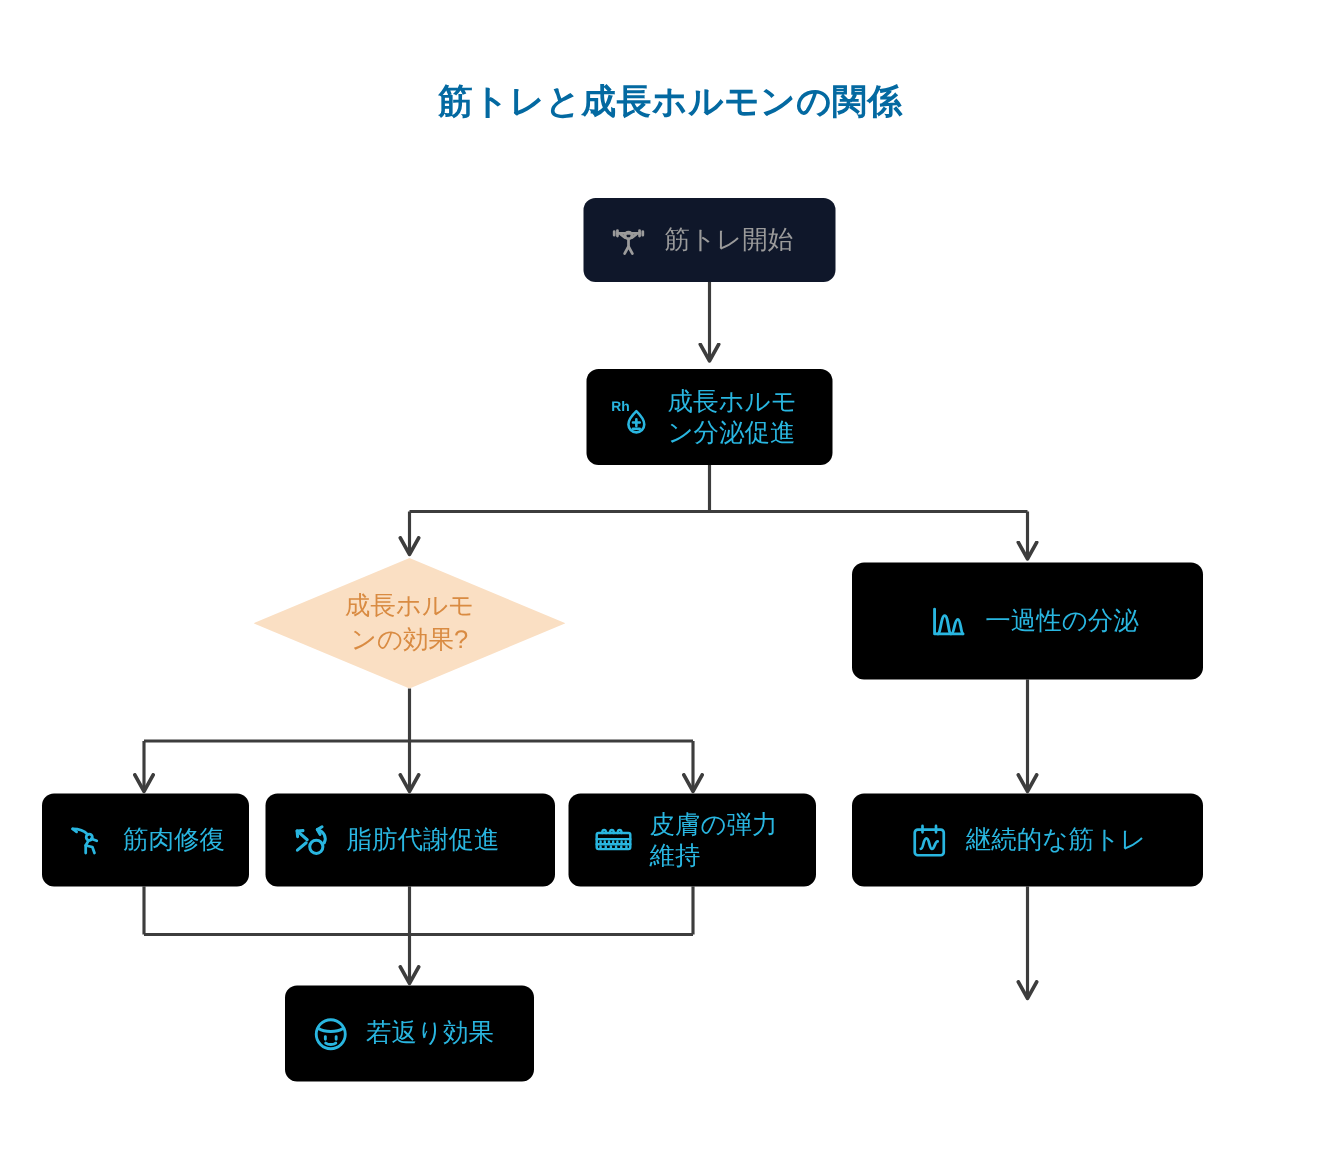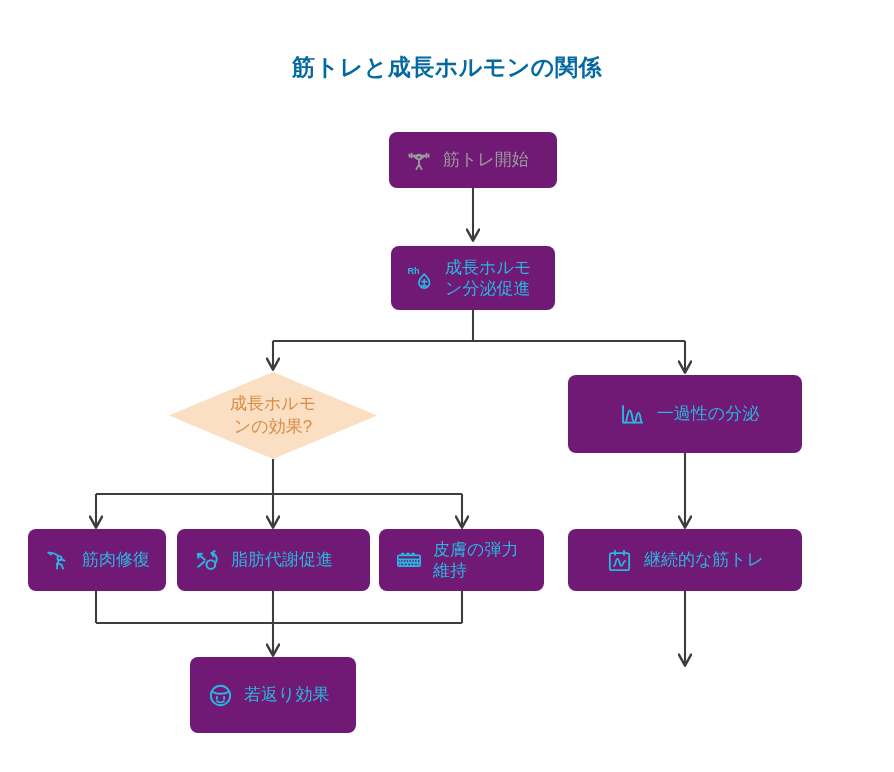--- a/index.html
+++ b/index.html
@@ -49,27 +49,27 @@
     display: flex;
     align-items: center;
     justify-content: center;
     width: 28px; height: 28px;
   }
   .node .lbl {
     font-size: 17px;
   }
 
   .node.start {
-    background: #701a75;
+    background: #0f172a;
     color: #9b9b9b;
   }
   .node.start .lbl { color: #9b9b9b; }
 
   .node.blue {
-    background: #701a75;
+    background: #000000;
     color: #29b6e0;
   }
   .node.blue .lbl { color: #29b6e0; }
 
   
   .diamond {
     position: absolute;
     display: flex;
     align-items: center;
     justify-content: center;
@@ -207,21 +207,21 @@
         <path d="M5.0 12.4 l0 1.2 M7.6 12.4 l0 1.2 M10.2 12.4 l0 1.2
                  M12.8 12.4 l0 1.2 M15.4 12.4 l0 1.2 M18.0 12.4 l0 1.2 M20.6 12.4 l0 1.2"></path>
         <path d="M5.0 15.5 l0 1.0 M8.2 15.5 l0 1.0 M11.4 15.5 l0 1.0
                  M14.6 15.5 l0 1.0 M17.8 15.5 l0 1.0 M21.0 15.5 l0 1.0"></path>
       </svg>
     </span>
     <span class="lbl">皮膚の弾力
 維持</span>
   </div>
 
-  <div class="node blue" style="left:190px; top:657px; width:166px; height:76px;">
+  <div class="node blue" style="left:190px; top:657px; width:166px; height:64px;">
     <span class="ico">
       <svg viewBox="0 0 24 24" width="27" height="27" fill="none" stroke="#29b6e0" stroke-width="1.7" stroke-linecap="round" stroke-linejoin="round">
         <circle cx="12" cy="12" r="8.6"></circle>
         <path d="M4.8 8.6 C8.4 11.0 15.6 11.0 19.2 8.6"></path>
         <path d="M8.8 13.4 l0 1.6 M15.2 13.4 l0 1.6"></path>
         <path d="M9.0 17.2 C10.6 18.4 13.4 18.4 15.0 17.2"></path>
       </svg>
     </span>
     <span class="lbl">若返り効果</span>
   </div>

